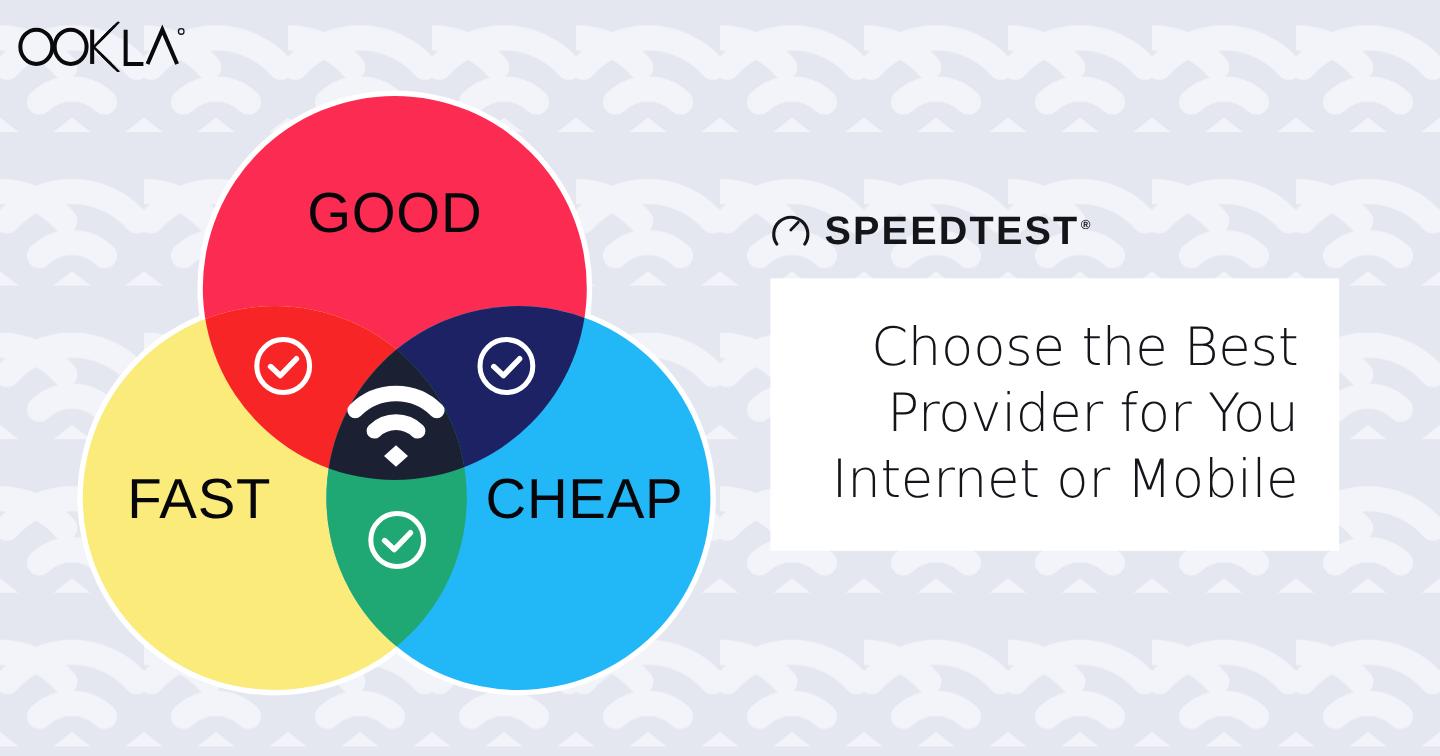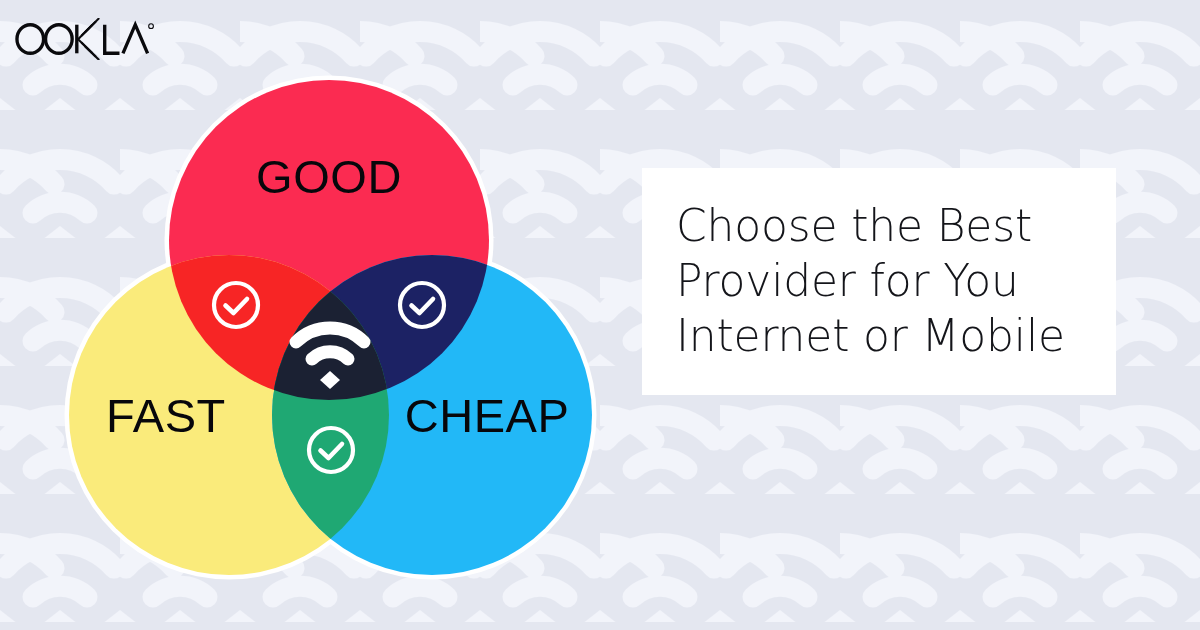--- a/index.html
+++ b/index.html
@@ -76,21 +76,21 @@
     padding:30px 34px 32px 34px;
   }
   #headline {
     font-family:"DejaVu Sans", sans-serif;
     font-weight:300;
     font-size:44px;
     line-height:1.25;
     color:#14151A;
     letter-spacing:-0.004em;
   }
-  #headline .hl-line { display:block; white-space:nowrap; }
+  #headline .hl-line { display:block; white-space:nowrap;text-align:right; }
 
   
   .venn-label {
     font-family:"Liberation Sans", sans-serif;
     font-size:47px;
     font-weight:400;
     fill:#07070B;
     letter-spacing:0.012em;
   }
 </style>
@@ -204,20 +204,29 @@
 
     <g fill="none" stroke="#FFFFFF" stroke-linecap="round">
       <path d="M 252 282 A 48 48 0 0 1 320 282" stroke-width="13"></path>
       <path d="M 268 299 A 26 26 0 0 1 304 299" stroke-width="13"></path>
       <path d="M 286 311 L 296 320 L 286 329 L 276 320 Z" fill="#FFFFFF" stroke="none"></path>
     </g>
   </svg>
 
   <div id="right-col">
 
+    <div id="speedtest-logo-row">
+      <svg id="speedtest-gauge" viewBox="0 0 34 34" xmlns="http://www.w3.org/2000/svg">
+        <path d="M 5.4 29.4 A 14.2 14.2 0 1 1 28.6 29.4" fill="none" stroke="#141519" stroke-width="2.6" stroke-linecap="round"></path>
+        <line x1="17" y1="17.6" x2="23.2" y2="11.2" stroke="#141519" stroke-width="2.3" stroke-linecap="round"></line>
+      </svg>
+      <div id="speedtest-wordmark">
+        <span>SPEEDTEST</span><span id="speedtest-reg">®</span>
+      </div>
+    </div>
 
     <div id="headline-card">
       <h1 id="headline">
         <span class="hl-line">Choose the Best</span>
         <span class="hl-line">Provider for You</span>
         <span class="hl-line">Internet or Mobile</span>
       </h1>
     </div>
 
   </div>

